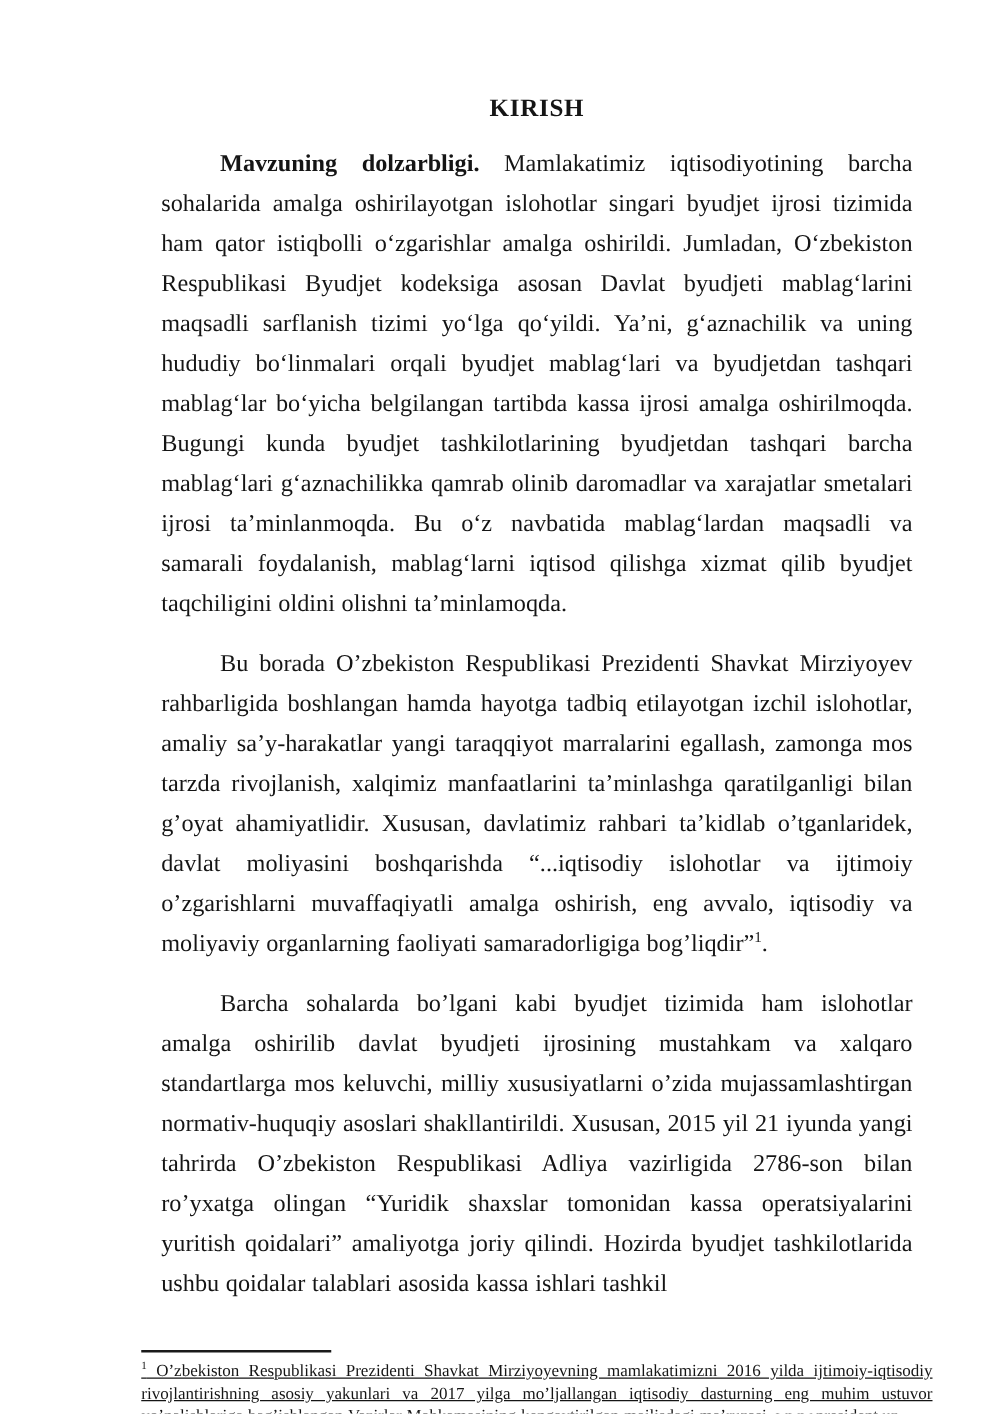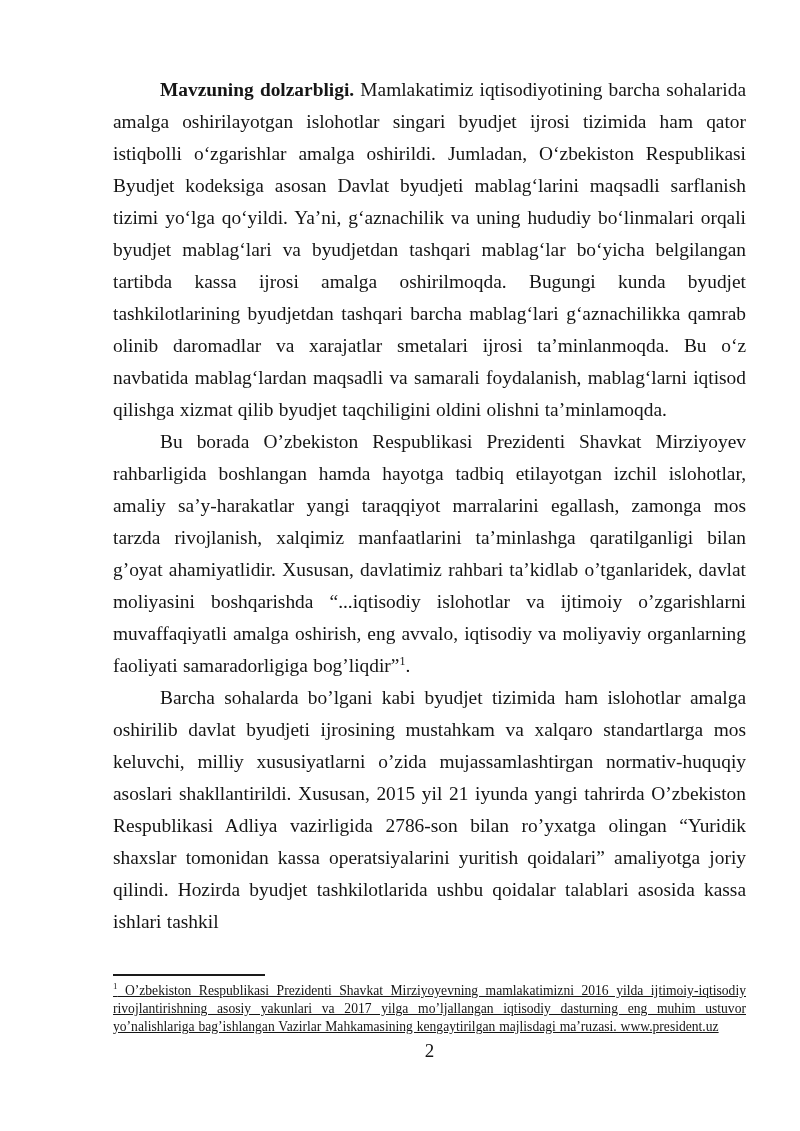--- a/index.html
+++ b/index.html
@@ -24,21 +24,21 @@
   }
   .doc-title {
     text-align: center;
     font-weight: bold;
     font-size: 20px;
     letter-spacing: 0.6px;
     line-height: 26px;
     margin: 0 0 14px 0;
   }
   p.body-par {
-    margin: 0;
+    margin: 16px;
     text-align: justify;
     text-indent: 47px;
     font-size: 19.4px;
     line-height: 32px;
     word-spacing: 0.5px;
   }
   p.body-par sup {
     font-size: 0.62em;
     line-height: 0;
     vertical-align: super;
@@ -69,20 +69,21 @@
     font-size: 19px;
     line-height: 24px;
   }
 </style>
 </head>
 <body>
 
 <div class="page">
   <div class="content">
 
+    <h1 class="doc-title">KIRISH</h1>
 
     <p class="body-par"><span style="font-weight:bold">Mavzuning dolzarbligi.</span><span> Mamlakatimiz iqtisodiyotining barcha sohalarida amalga oshirilayotgan islohotlar singari byudjet ijrosi tizimida ham qator istiqbolli o‘zgarishlar amalga oshirildi. Jumladan, O‘zbekiston Respublikasi Byudjet kodeksiga asosan Davlat byudjeti mablag‘larini maqsadli sarflanish tizimi yo‘lga qo‘yildi. Ya’ni, g‘aznachilik va uning hududiy bo‘linmalari orqali byudjet mablag‘lari va byudjetdan tashqari mablag‘lar bo‘yicha belgilangan tartibda kassa ijrosi amalga oshirilmoqda. Bugungi kunda byudjet tashkilotlarining byudjetdan tashqari barcha mablag‘lari g‘aznachilikka qamrab olinib daromadlar va xarajatlar smetalari ijrosi ta’minlanmoqda. Bu o‘z navbatida mablag‘lardan maqsadli va samarali foydalanish, mablag‘larni iqtisod qilishga xizmat qilib byudjet taqchiligini oldini olishni ta’minlamoqda.</span></p>
 
     <p class="body-par"><span>Bu borada O’zbekiston Respublikasi Prezidenti Shavkat Mirziyoyev rahbarligida boshlangan hamda hayotga tadbiq etilayotgan izchil islohotlar, amaliy sa’y-harakatlar yangi taraqqiyot marralarini egallash, zamonga mos tarzda rivojlanish, xalqimiz manfaatlarini ta’minlashga qaratilganligi bilan g’oyat ahamiyatlidir. Xususan, davlatimiz rahbari ta’kidlab o’tganlaridek, davlat moliyasini boshqarishda “...iqtisodiy islohotlar va ijtimoiy o’zgarishlarni muvaffaqiyatli amalga oshirish, eng avvalo, iqtisodiy va moliyaviy organlarning faoliyati samaradorligiga bog’liqdir”</span><sup>1</sup><span>.</span></p>
 
     <p class="body-par"><span>Barcha sohalarda bo’lgani kabi byudjet tizimida ham islohotlar amalga oshirilib davlat byudjeti ijrosining mustahkam va xalqaro standartlarga mos keluvchi, milliy xususiyatlarni o’zida mujassamlashtirgan normativ-huquqiy asoslari shakllantirildi. Xususan, 2015 yil 21 iyunda yangi tahrirda O’zbekiston Respublikasi Adliya vazirligida 2786-son bilan ro’yxatga olingan “Yuridik shaxslar tomonidan kassa operatsiyalarini yuritish qoidalari” amaliyotga joriy qilindi. Hozirda byudjet tashkilotlarida ushbu qoidalar talablari asosida kassa ishlari tashkil</span></p>
 
     <hr class="footnote-rule">
 
     <p class="footnote"><sup>1</sup><span> O’zbekiston Respublikasi Prezidenti Shavkat Mirziyoyevning mamlakatimizni 2016 yilda ijtimoiy-iqtisodiy rivojlantirishning asosiy yakunlari va 2017 yilga mo’ljallangan iqtisodiy dasturning eng muhim ustuvor yo’nalishlariga bag’ishlangan Vazirlar Mahkamasining kengaytirilgan majlisdagi ma’ruzasi. www.president.uz</span></p>

